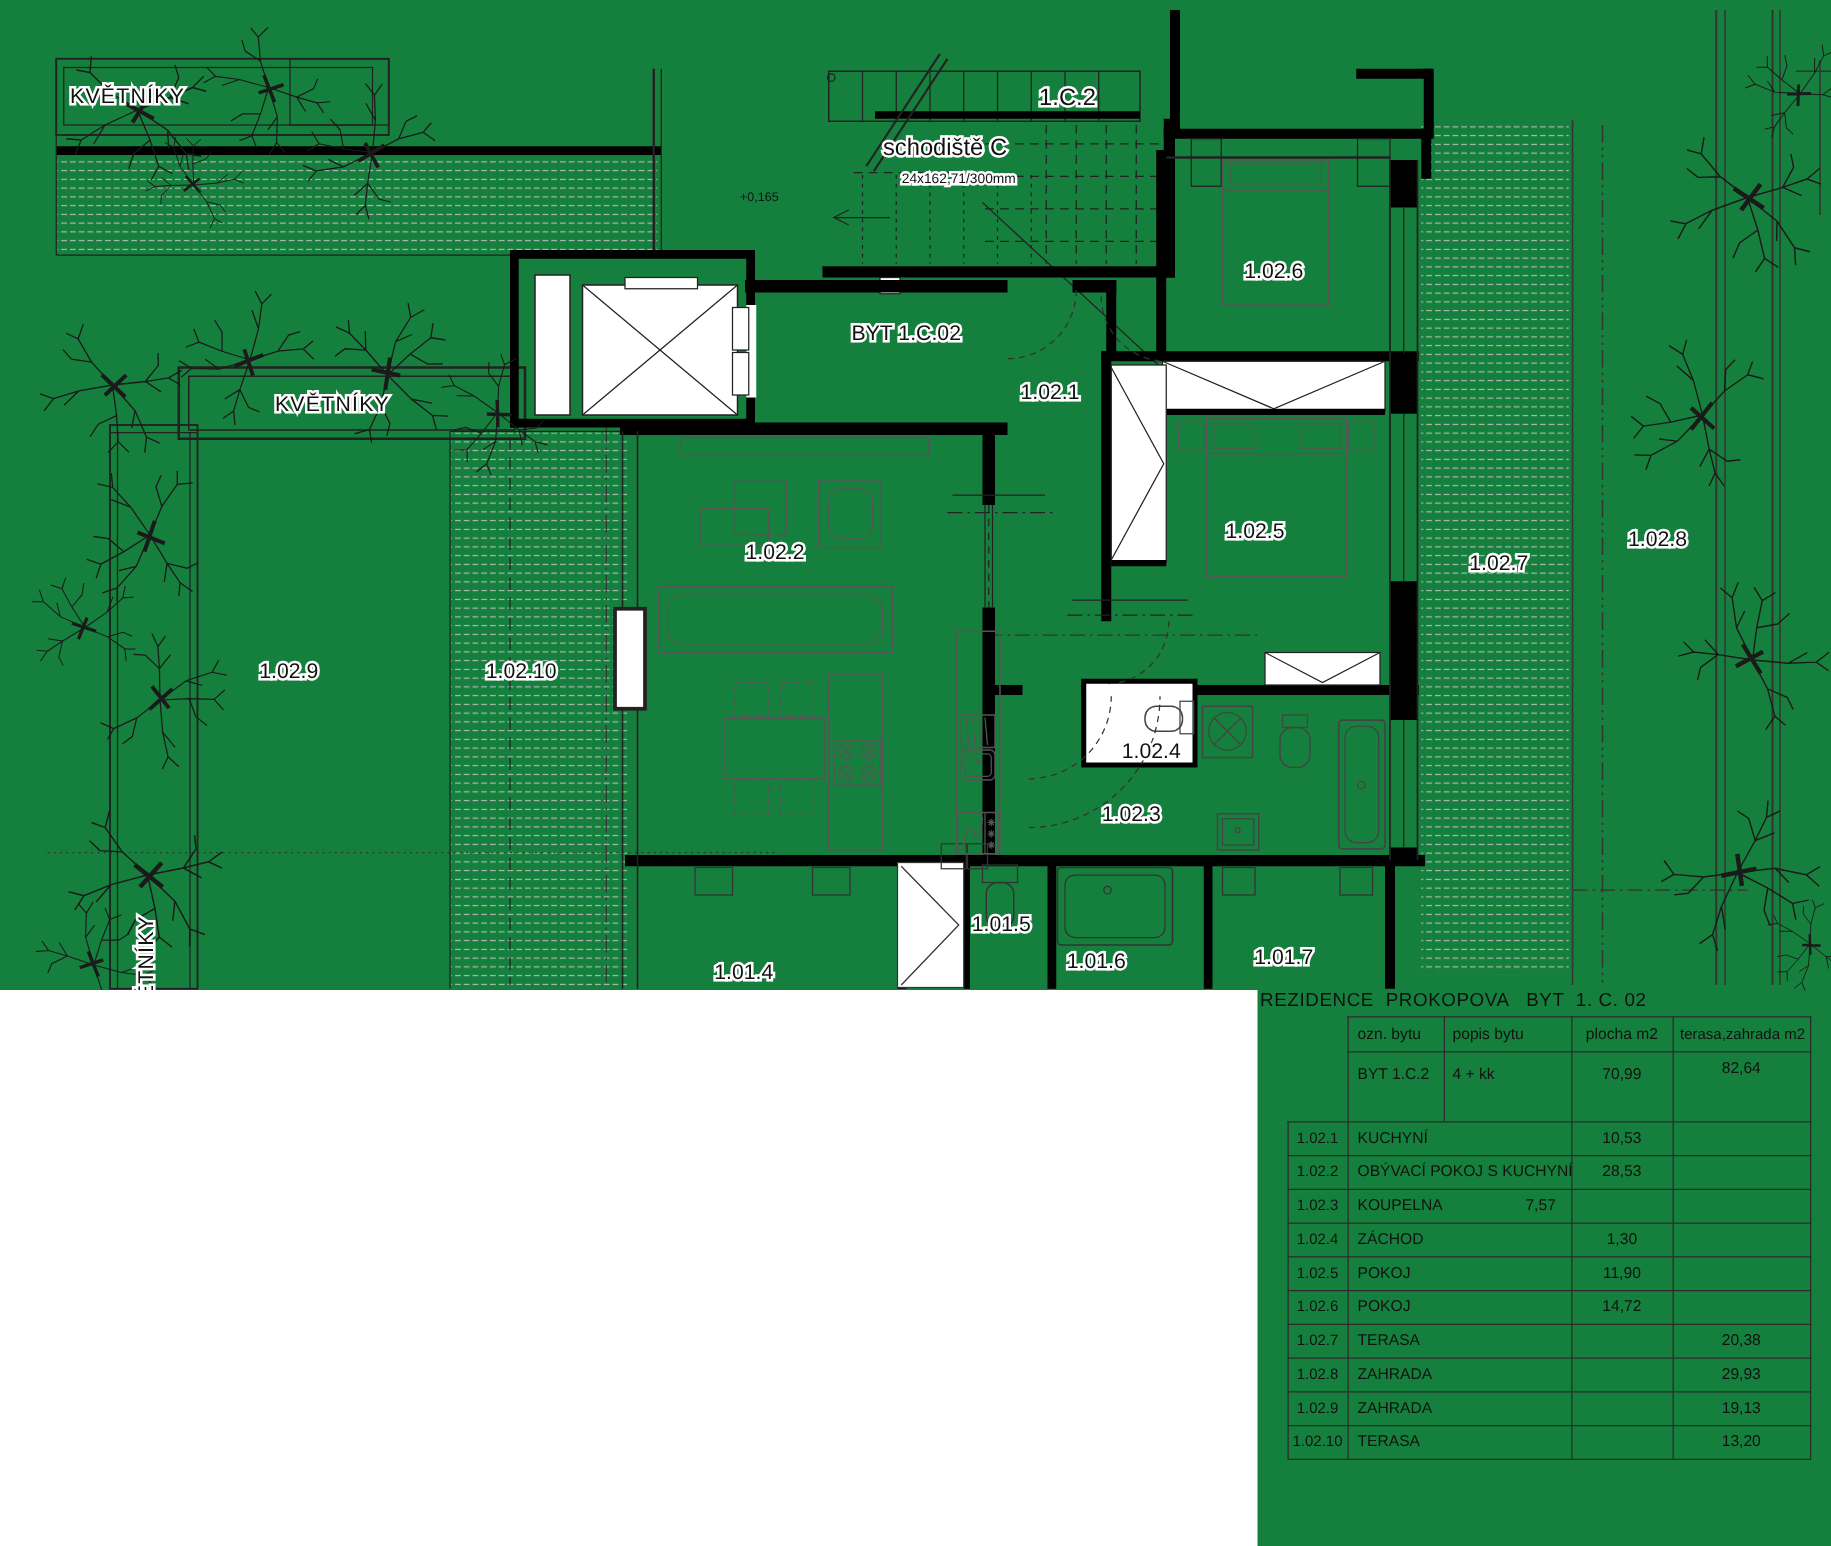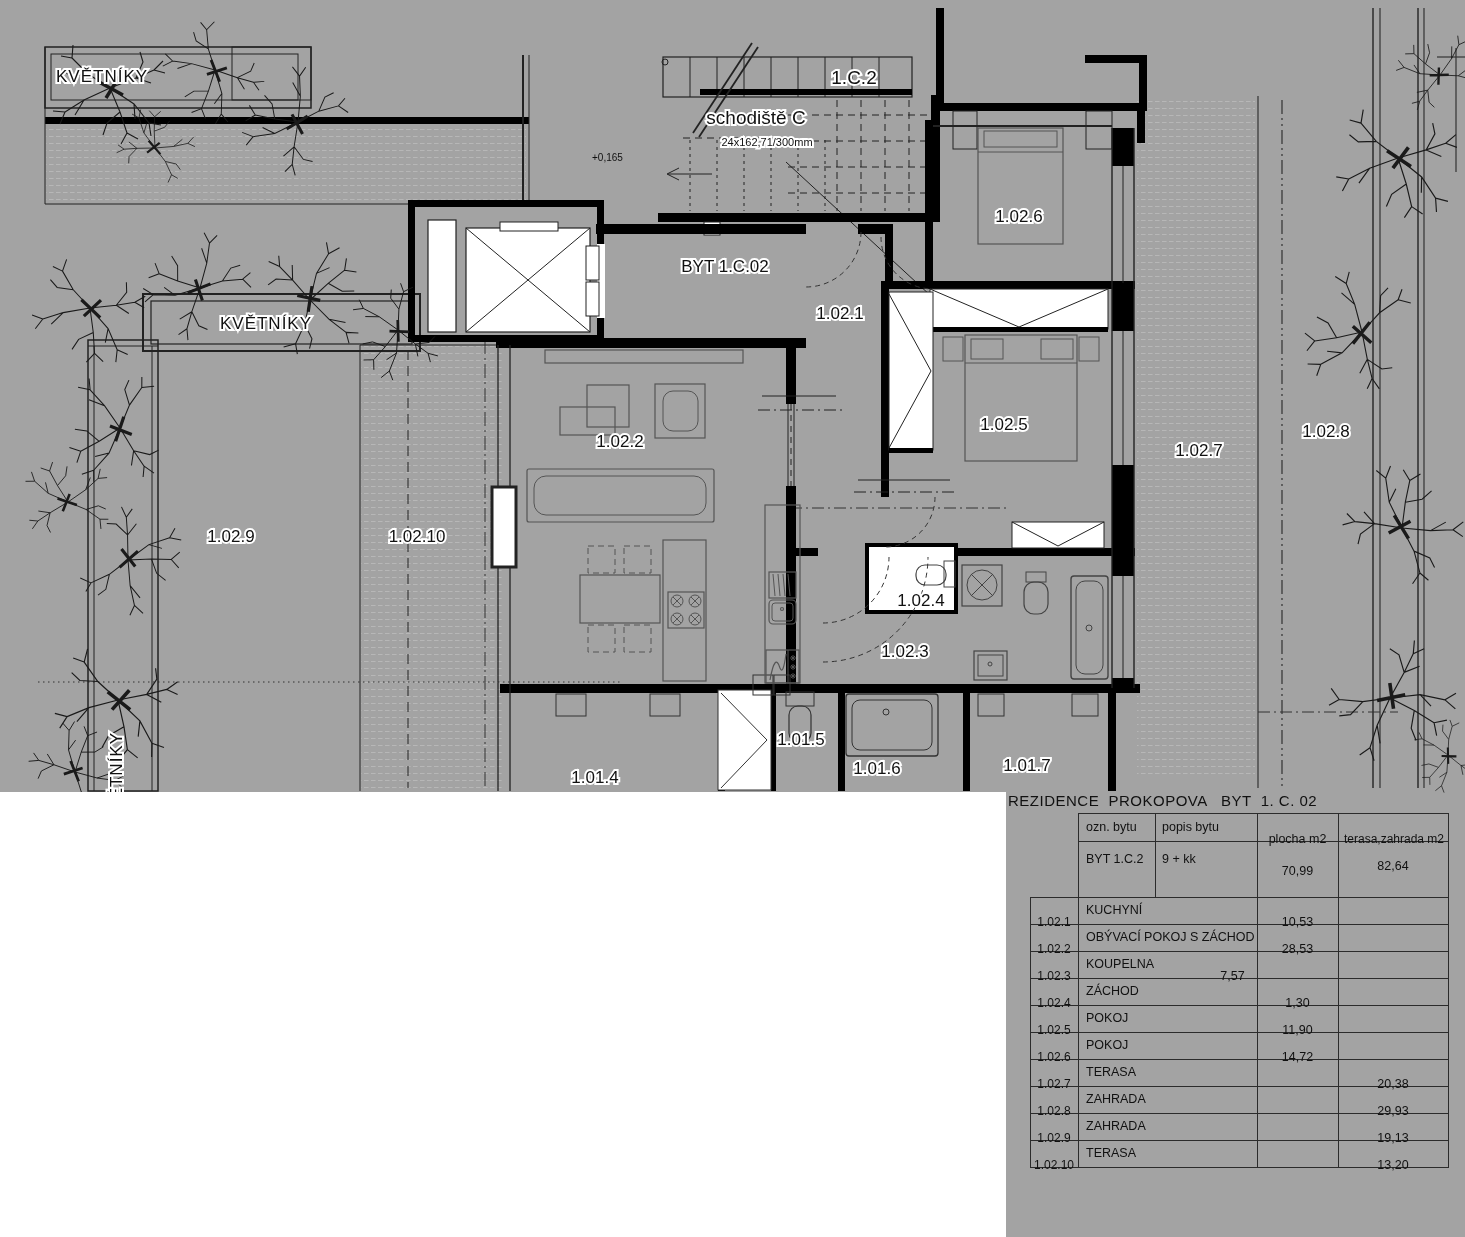--- a/index.html
+++ b/index.html
@@ -1,26 +1,26 @@
 <!DOCTYPE html>
 <html><head>
 <meta charset="utf-8">
 <style>
   html,body{margin:0;padding:0;background:#fff;}
-  .stage{position:relative;width:1465px;height:1237px;background:#a3a3a3;overflow:hidden;
+  .stage{position:relative;width:1465px;height:1237px;background:#15803d;overflow:hidden;
          font-family:"Liberation Sans",sans-serif;color:#111;}
   svg{position:absolute;left:0;top:0;display:block;}
   svg text{font-family:"Liberation Sans",sans-serif;fill:#111;}
   .halo{paint-order:stroke;stroke:#fff;stroke-width:4px;}
   .roomlbl{font-size:17px;}
   .tbl-title{position:absolute;left:1008px;top:792px;font-size:15px;white-space:pre;letter-spacing:.5px;}
   .vl,.hl{position:absolute;background:#2b2b2b;}
   .vl{width:1px;} .hl{height:1px;}
   .cell{position:absolute;font-size:12.5px;line-height:27px;height:27px;white-space:nowrap;overflow:visible;text-align:right;}
-  .c-center{text-align:center;margin-top:12px;}
+  .c-center{text-align:center;}
   .c-num{font-size:12px;}
 </style>
 </head>
 <body>
 
 <div class="stage">
 
 <svg width="1465" height="1237" viewBox="0 0 1465 1237">
   <defs>
     <pattern id="hz" patternUnits="userSpaceOnUse" width="7" height="7">
@@ -361,33 +361,33 @@
   <div class="hl" style="left:1030px;top:1113px;width:419px"></div>
   <div class="hl" style="left:1030px;top:1140px;width:419px"></div>
   <div class="hl" style="left:1030px;top:1167px;width:419px"></div>
 
   <div class="cell" style="left:1086px;top:814px">ozn. bytu</div>
   <div class="cell" style="left:1162px;top:814px">popis bytu</div>
   <div class="cell c-center" style="left:1257px;top:814px;width:81px">plocha m2</div>
   <div class="cell c-center" style="left:1340px;top:814px;width:108px;font-size:12px">terasa,zahrada m2</div>
 
   <div class="cell" style="left:1086px;top:846px">BYT 1.C.2</div>
-  <div class="cell" style="left:1162px;top:846px">9 + kk</div>
+  <div class="cell" style="left:1162px;top:846px">4 + kk</div>
   <div class="cell c-center" style="left:1257px;top:846px;width:81px">70,99</div>
   <div class="cell c-center" style="left:1338px;top:841px;width:110px">82,64</div>
 
   <div>
     <div class="cell c-center c-num" style="left:1030px;top:897px;width:48px">1.02.1</div>
     <div class="cell" style="left:1086px;top:897px">KUCHYNÍ</div>
     <div class="cell c-center" style="left:1257px;top:897px;width:81px">10,53</div>
     <div class="cell c-center" style="left:1338px;top:897px;width:110px"></div>
   </div>
   <div>
     <div class="cell c-center c-num" style="left:1030px;top:924px;width:48px">1.02.2</div>
-    <div class="cell" style="left:1086px;top:924px">OBÝVACÍ POKOJ S ZÁCHOD</div>
+    <div class="cell" style="left:1086px;top:924px">OBÝVACÍ POKOJ S KUCHYNÍ</div>
     <div class="cell c-center" style="left:1257px;top:924px;width:81px">28,53</div>
     <div class="cell c-center" style="left:1338px;top:924px;width:110px"></div>
   </div>
   <div>
     <div class="cell c-center c-num" style="left:1030px;top:951px;width:48px">1.02.3</div>
     <div class="cell" style="left:1086px;top:951px">KOUPELNA</div>
     <div class="cell c-center" style="left:1192px;top:951px;width:81px">7,57</div>
     <div class="cell c-center" style="left:1338px;top:951px;width:110px"></div>
   </div>
   <div>

